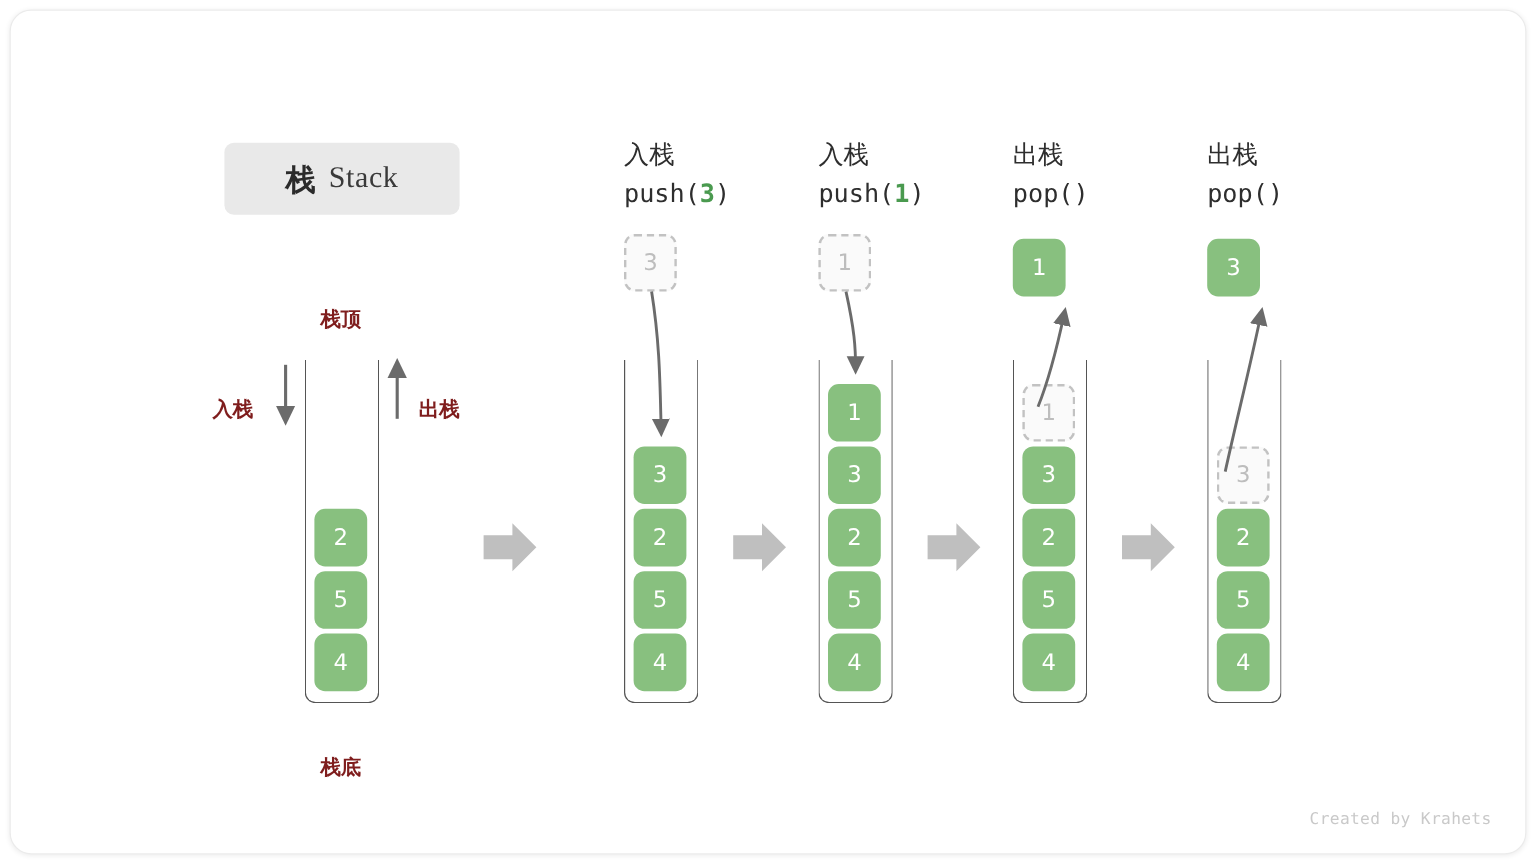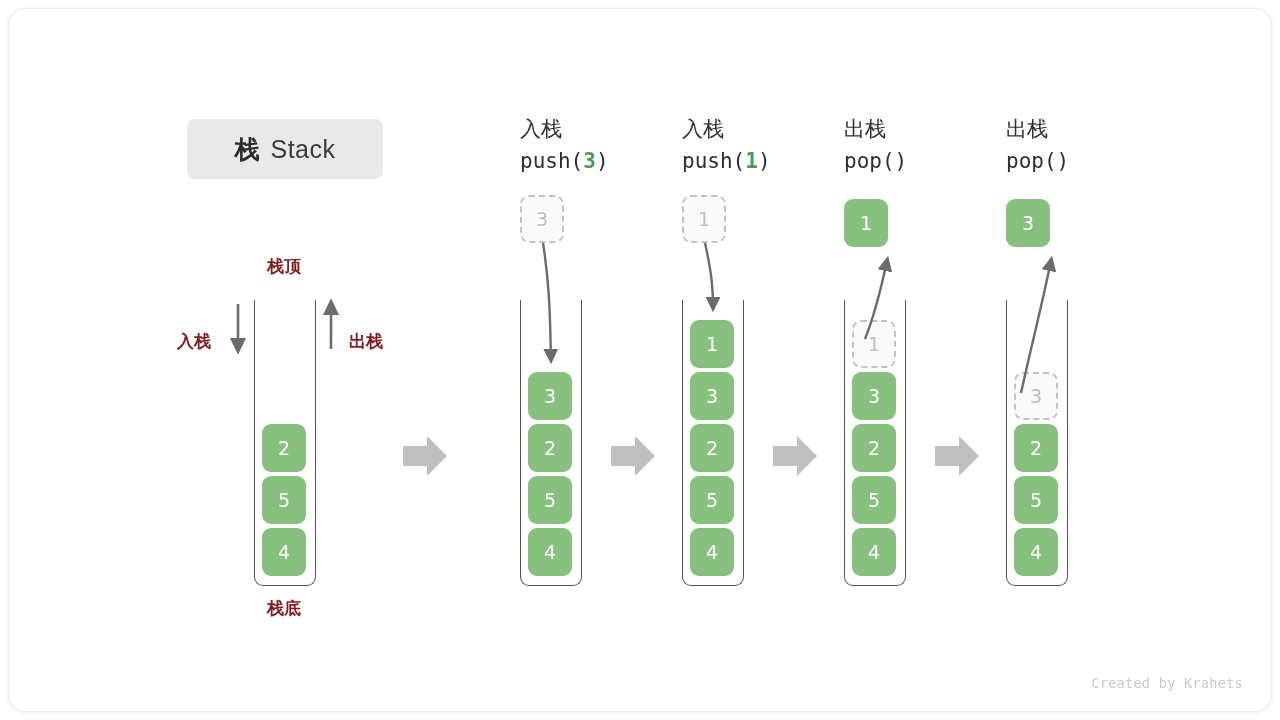--- a/index.html
+++ b/index.html
@@ -43,21 +43,21 @@
     justify-content: center;
   }
   #title-badge .t-cn {
     font-family: "DejaVu Sans", "Liberation Sans", sans-serif;
     font-weight: bold;
     font-size: 25px;
     color: #2b2b2b;
     letter-spacing: 0px;
   }
   #title-badge .t-en {
-    font-family: Liberation Sans, sans-serif;
+    font-family: Liberation Serif, serif;
     font-size: 25px;
     color: #3a3a3a;
     margin-left: 11px;
     letter-spacing: 0.5px;
   }
 
   
   .cn-bold {
     font-family: "DejaVu Sans", "Liberation Sans", sans-serif;
     font-weight: bold;
@@ -149,21 +149,21 @@
 <body>
 
 <div id="card">
 
   <div id="title-badge">
     <span class="t-cn">栈</span>
     <span class="t-en">Stack</span>
   </div>
 
   <div class="tiny-label cn-bold" style="left:258px; top:246px;">栈顶</div>
-  <div class="tiny-label cn-bold" style="left:258px; top:588px;">栈底</div>
+  <div class="tiny-label cn-bold" style="left:258px; top:619px;">栈底</div>
 
   <div class="tiny-label cn-bold" style="left:168px; top:321px;">入栈</div>
   <div class="tiny-label cn-bold" style="left:340px; top:321px;">出栈</div>
 
   <div class="op-label" style="left:511px; top:106px;">
     <span class="op-cn">入栈</span>
     <span class="op-code"><span>push(</span><b>3</b><span>)</span></span>
   </div>
 
   <div class="op-label" style="left:673px; top:106px;">

